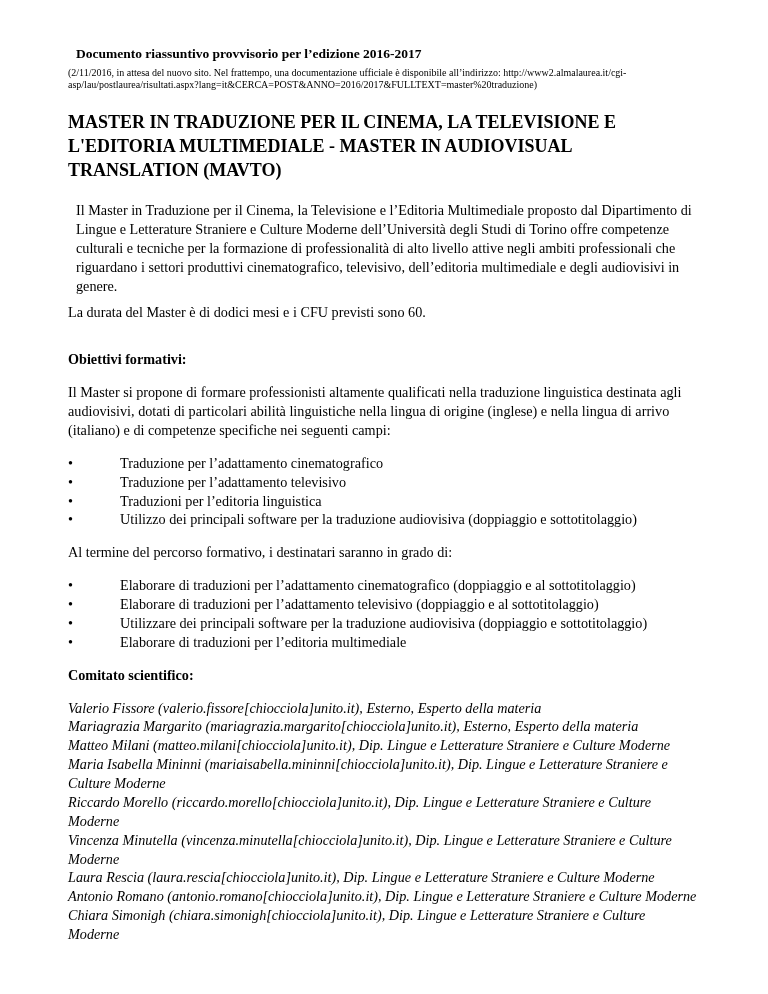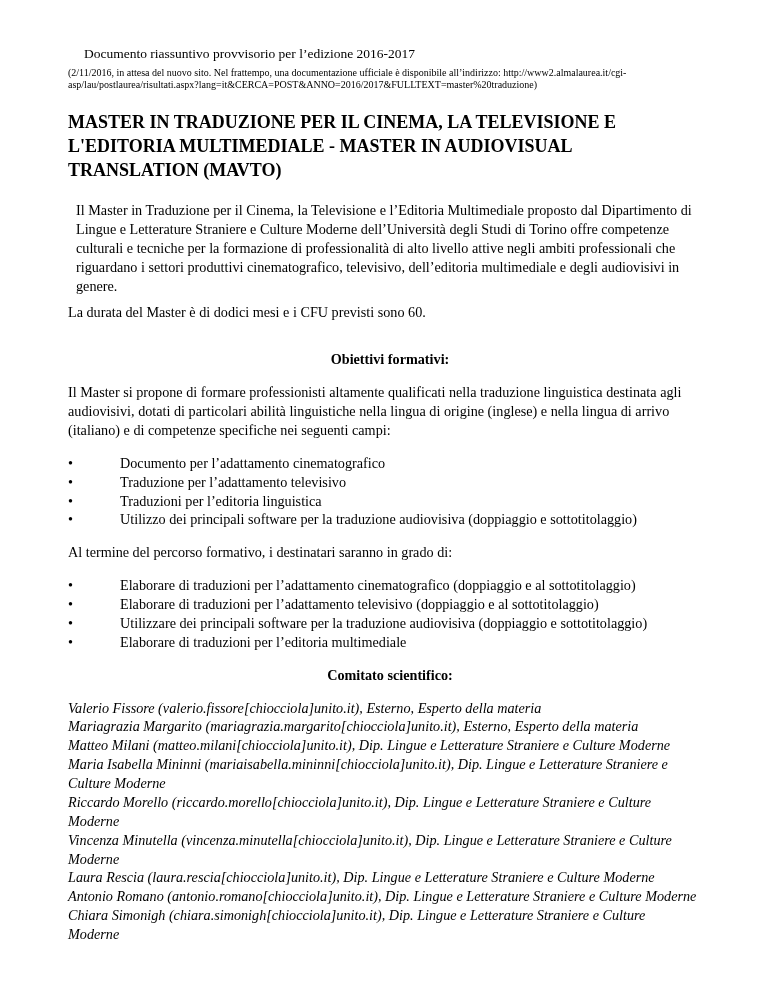--- a/index.html
+++ b/index.html
@@ -15,23 +15,23 @@
   }
   .page {
     width: 768px;
     min-height: 994px;
     box-sizing: border-box;
     padding: 46px 68px 20px 68px;
     background: #ffffff;
   }
   .doc-title {
     font-size: 13.5px;
-    font-weight: normal;
+    font-weight: bold;
     line-height: 1.25;
-    margin: 0 0 2px 16px;
+    margin: 0 0 2px 8px;
   }
   .doc-subnote {
     font-size: 10px;
     line-height: 1.22;
     margin: 4px 0 20px 0;
     word-break: break-word;
   }
   .master-heading {
     font-size: 18px;
     font-weight: bold;
@@ -43,22 +43,21 @@
     line-height: 1.33;
     margin: 0 0 14px 0;
   }
   p.tight {
     margin: 8px;
   }
   .section-head {
     font-size: 14.2px;
     font-weight: bold;
     line-height: 1.33;
-    margin: 0 0 14px 12px;
-    text-align: center;
+    margin: 0 0 14px 0;
   }
   .spacer-block {
     height: 14px;
   }
   ul.bullets {
     list-style: none;
     margin: 0 0 14px 0;
     padding: 0;
   }
   ul.bullets li {
@@ -103,21 +102,21 @@
 
   <div class="spacer-block"></div>
 
   <h3 class="section-head">Obiettivi formativi:</h3>
 
   <p class="body">Il Master si propone di formare professionisti altamente qualificati nella traduzione linguistica destinata agli audiovisivi, dotati di particolari abilità linguistiche nella lingua di origine (inglese) e nella lingua di arrivo (italiano) e di competenze specifiche nei seguenti campi:</p>
 
   <ul class="bullets">
     <li>
       <span class="bullet-mark">•</span>
-      <span class="bullet-text">Documento per l’adattamento cinematografico</span>
+      <span class="bullet-text">Traduzione per l’adattamento cinematografico</span>
     </li>
     <li>
       <span class="bullet-mark">•</span>
       <span class="bullet-text">Traduzione per l’adattamento televisivo</span>
     </li>
     <li>
       <span class="bullet-mark">•</span>
       <span class="bullet-text">Traduzioni per l’editoria linguistica</span>
     </li>
     <li>

